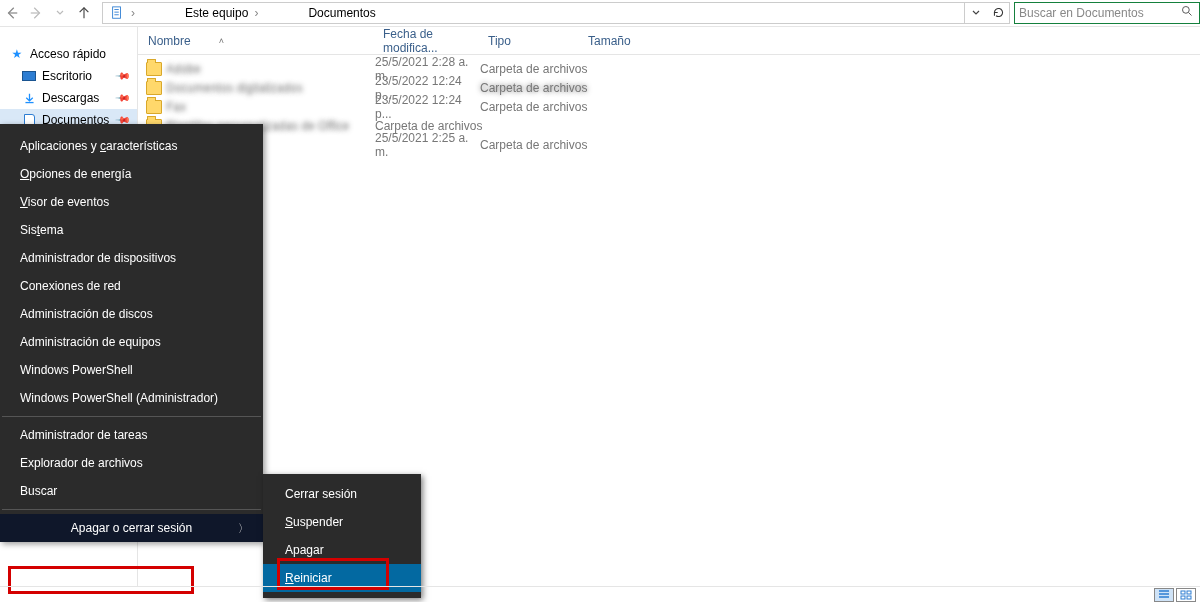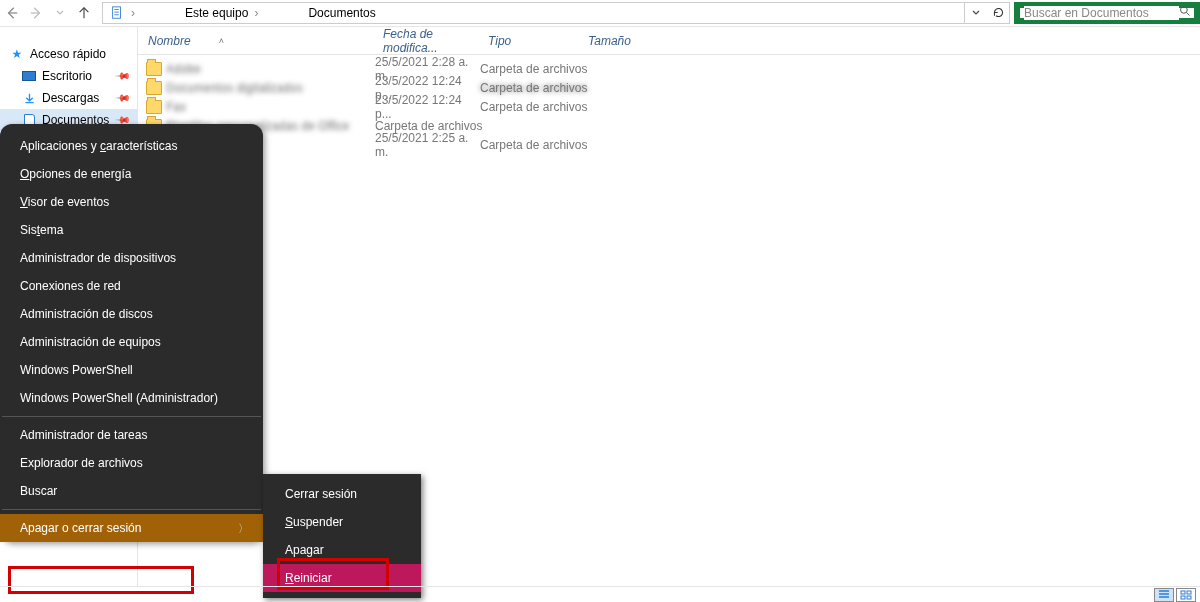--- a/index.html
+++ b/index.html
@@ -8,21 +8,21 @@
 
 .addrbar { height: 26px; display: flex; align-items: center; border-bottom: 1px solid transparent; }
 .nav-btn { width: 24px; height: 24px; display: flex; align-items: center; justify-content: center; color: #555; }
 .nav-btn.disabled { color: #bbb; }
 .path-box { flex: 1; height: 22px; margin-left: 6px; border: 1px solid #ccc; display: flex; align-items: center; padding: 0 2px; }
 .path-seg { padding: 0 4px; margin-left: 44px; }
 .path-sep { color: #888; padding: 0 2px; }
 .path-icon { width: 16px; height: 16px; margin: 0 4px; display: inline-flex; align-items: center; justify-content: center; }
 .ref-group { display: flex; align-items: center; height: 22px; border: 1px solid #ccc; border-left: none; }
 .ref-btn { width: 22px; height: 22px; display: flex; align-items: center; justify-content: center; color: #333; }
-.search-box { width: 186px; height: 22px; margin-left: 4px; border: 6px solid #15803d; display: flex; align-items: center; padding: 0 4px; color: #777; }
+.search-box { width: 186px; height: 22px; margin-left: 4px; border: 1px solid #15803d; display: flex; align-items: center; padding: 0 4px; color: #777; }
 .search-box input { border: none; outline: none; flex: 1; font-size: 12px; color: #000; }
 .search-box input::placeholder { color: #888; }
 .search-icon { width: 16px; text-align: center; color: #555; }
 
 
 .explorer { position: absolute; top: 26px; left: 0; right: 0; bottom: 16px; display: flex; border-top: 1px solid #e5e5e5; }
 .sidebar { width: 138px; border-right: 1px solid #e5e5e5; padding-top: 16px; }
 .side-item { height: 22px; display: flex; align-items: center; padding-left: 10px; position: relative; }
 .side-item.sel { background: #d9e8f7; }
 .side-item .lbl { margin-left: 6px; }
@@ -46,42 +46,42 @@
 .filelist { padding-top: 4px; }
 .row { height: 19px; display: flex; align-items: center; padding-left: 8px; }
 .row .fname { width: 229px; display: flex; align-items: center; gap: 4px; }
 .row .fdate { width: 105px; color: #777; }
 .row .ftype { width: 120px; color: #777; }
 .blur { color: transparent; text-shadow: 0 0 5px rgba(90,90,90,0.9); }
 .folder-icon { width: 16px; height: 14px; background: #ffd86b; border: 1px solid #d9a82a; border-radius: 1px; display: inline-block; position: relative; }
 .folder-icon::before { content: ""; position: absolute; top: -4px; left: 0; width: 7px; height: 3px; background: #ffd86b; border: 1px solid #d9a82a; border-bottom: none; border-radius: 1px 1px 0 0; }
 
 
-.winx { position: absolute; left: 0; top: 124px; width: 263px; background: #2b2b2b; color: #fff; padding-top: 8px; box-shadow: 2px 2px 6px rgba(0,0,0,0.4); border-radius: 12px; }
+.winx { position: absolute; left: 0; top: 124px; width: 263px; background: #2b2b2b; color: #fff; padding-top: 8px; box-shadow: 2px 2px 6px rgba(0,0,0,0.4); }
 .wx-item { height: 28px; display: flex; align-items: center; padding: 0 20px; font-size: 12px; position: relative; }
-.wx-item.hover { background: #a16207; }
+.wx-item.hover { background: #0f172a; justify-content: center; }
 .wx-item .arrow { position: absolute; right: 14px; color: #ccc; font-size: 11px; }
 .wx-sep { height: 1px; background: #555; margin: 4px 2px; }
 .accel { text-decoration: underline; }
 
 
 .submenu { position: absolute; left: 263px; top: 474px; width: 158px; background: #2b2b2b; color: #fff; padding: 6px 0; box-shadow: 2px 2px 6px rgba(0,0,0,0.5); }
 .sm-item { height: 28px; display: flex; align-items: center; padding: 0 22px; font-size: 12px; }
-.sm-item.hover { background: #be185d; }
+.sm-item.hover { background: #0369a1; }
 
 
 .redbox1 { position: absolute; border: 3px solid #d40000; pointer-events: none; }
 .redbox2 { position: absolute; border: 3px solid #d40000; pointer-events: none; }
 
 
 .statusbar { position: absolute; left: 0; right: 0; bottom: 0; height: 16px; border-top: 1px solid #e5e5e5; display: flex; justify-content: flex-end; align-items: center; gap: 2px; padding-right: 4px; }
 .view-btn { width: 20px; height: 14px; border: 1px solid #888; display: flex; align-items: center; justify-content: center; font-size: 8px; color: #45a; }
 .view-btn.selected { background: #cfe3f7; }
 
-.cols .col { color: #3a5f8a; font-style: italic; }
+.cols .col { color: #3a5f8a; }
 .path-box, .ref-group, .search-box { background: #fff; }
 </style>
 </head>
 <body>
 
 <div class="addrbar">
   <div class="nav-btn disabled">
     <svg width="14" height="14" viewBox="0 0 16 16">
         <path d="M10 2 L4 8 L10 14" stroke="#888" stroke-width="1.4" fill="none"></path>
         <path d="M4 8 H14" stroke="#888" stroke-width="1.4"></path>

